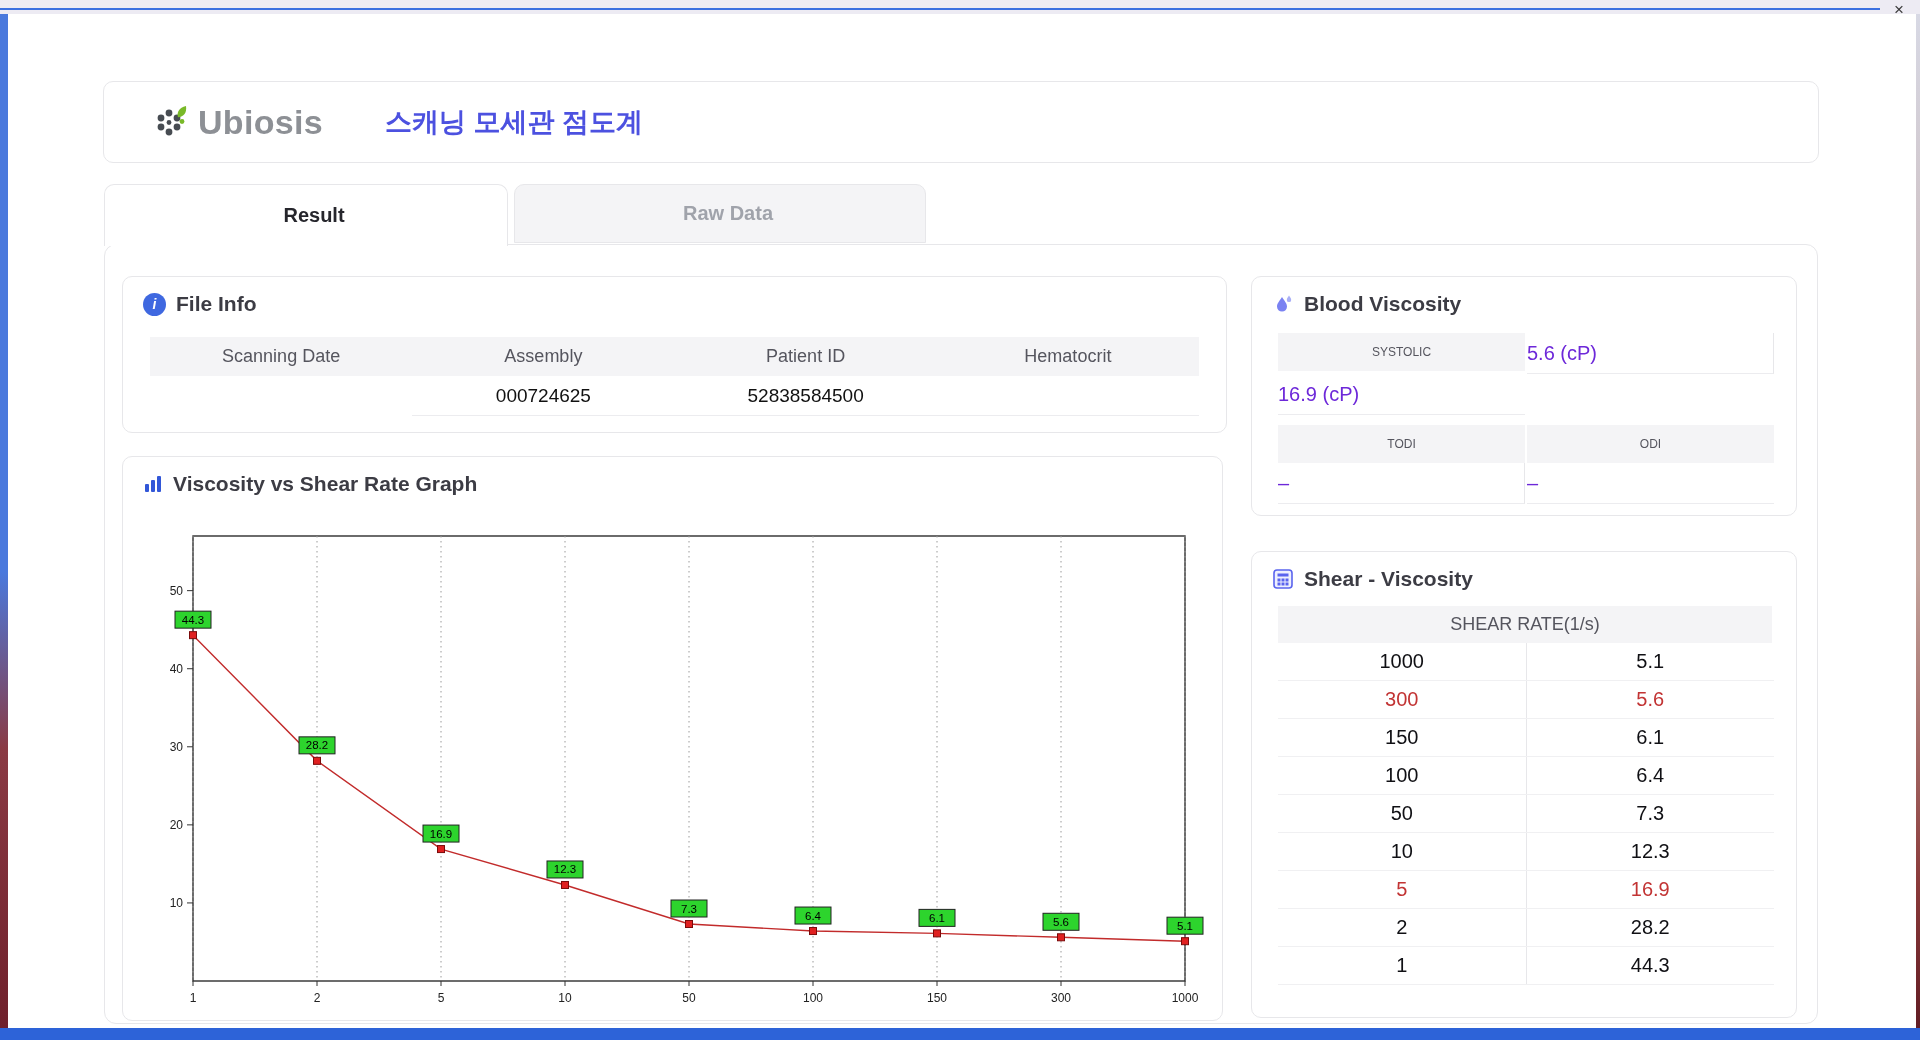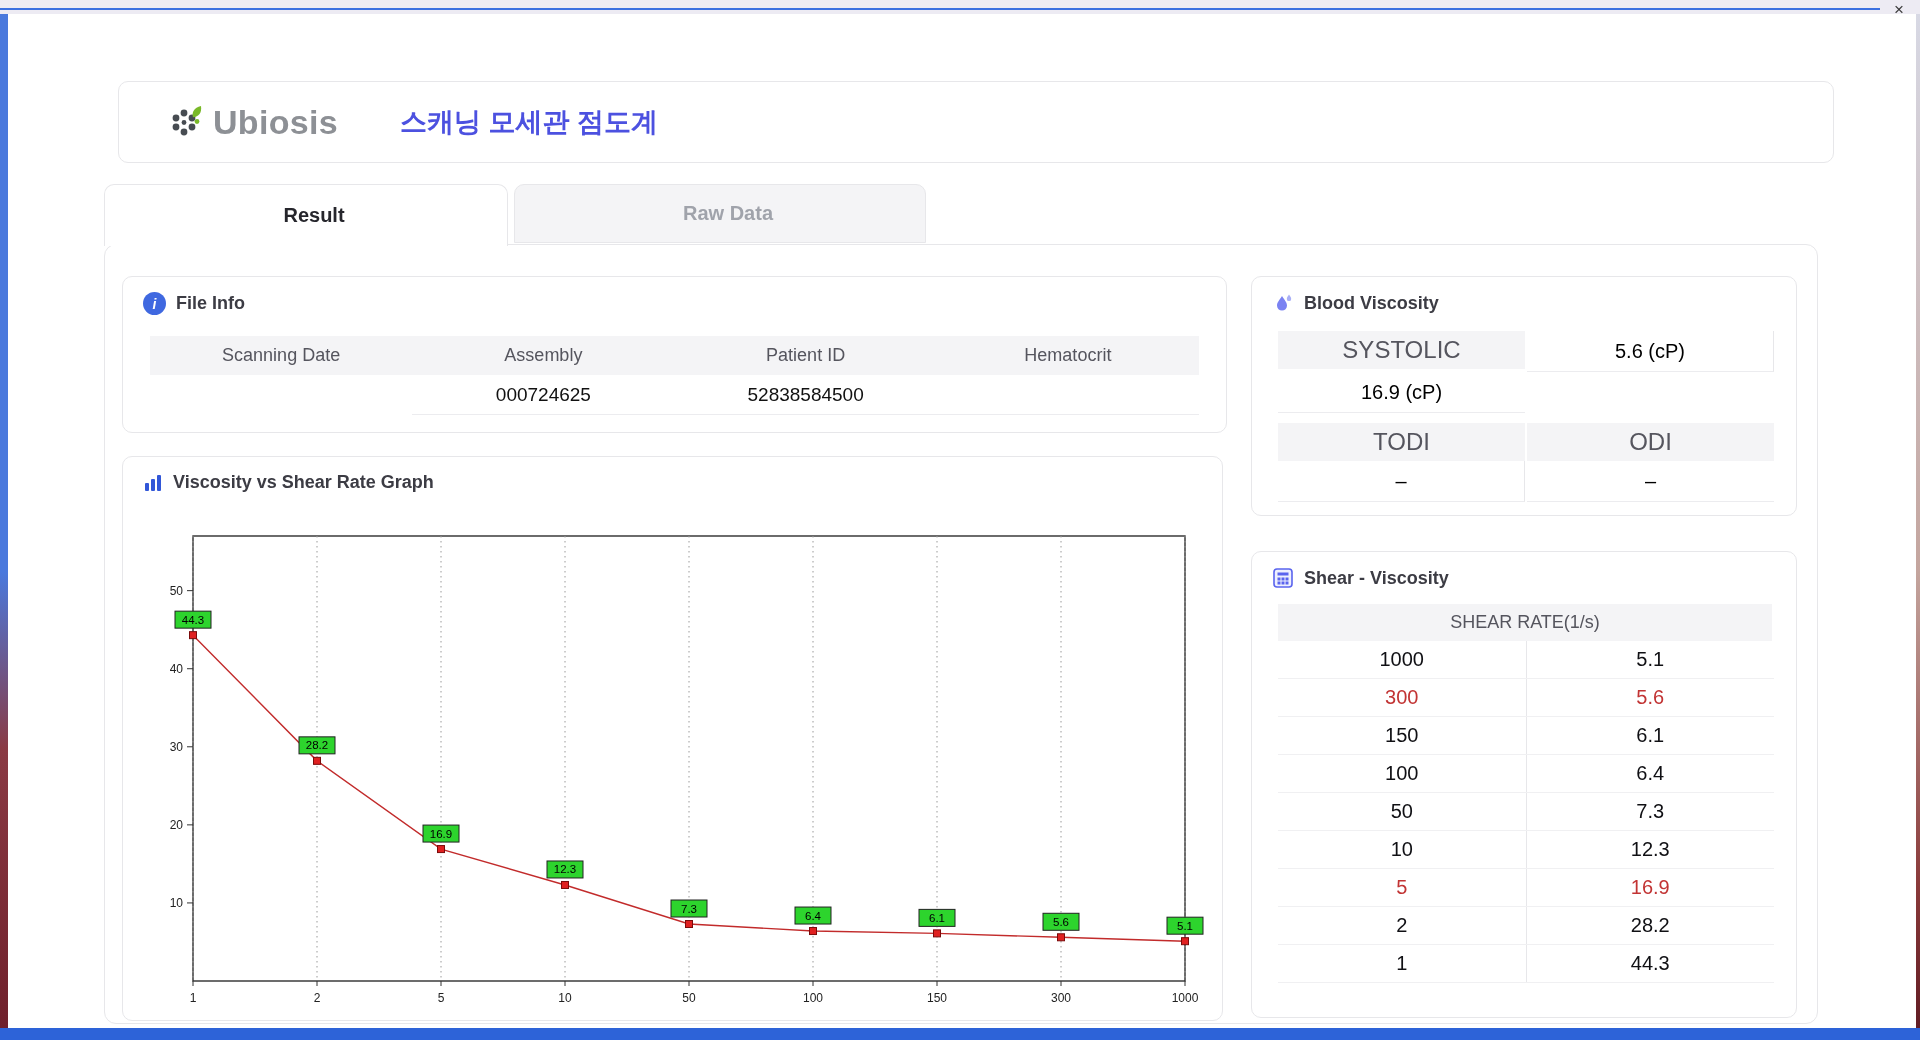--- a/index.html
+++ b/index.html
@@ -15,40 +15,40 @@
   .edge-right{position:absolute;right:0;top:0;width:4px;height:100%;
     background:linear-gradient(#d8dae6 0%,#c4a59e 55%,#8a3a3a 85%,#5e1a22 100%);}
   .bottom-strip{position:absolute;left:0;bottom:0;width:100%;height:12px;background:#2d63d8;}
   .titlebar{position:absolute;top:0;left:0;right:0;height:14px;background:#edebf3;}
   .titlebar-line{position:absolute;top:8px;left:0;right:40px;height:2px;background:#3a6fe0;}
   .close-btn{position:absolute;top:1px;right:12px;z-index:50;font-size:17px;line-height:18px;
     color:#3a3a3a;background:none;border:none;padding:0 4px;cursor:pointer;font-family:inherit;}
   .app-window{position:absolute;left:8px;top:14px;right:4px;bottom:12px;background:#fff;}
 
   
-  .header-card{position:absolute;left:110px;top:67px;width:1714px;height:80px;
+  .header-card{position:absolute;left:95px;top:67px;width:1714px;height:80px;
     border:1px solid #e7e7ea;border-radius:10px;background:#fff;display:flex;align-items:center;}
   .logo{display:flex;align-items:center;gap:6px;margin-left:48px;}
   .logo-text{font-size:34px;color:#8d9095;font-weight:600;letter-spacing:.3px;}
   .app-title{margin-left:62px;font-size:27px;font-weight:700;color:#4c51e0;}
 
   
   .tab{position:absolute;top:170px;text-align:center;font-size:20px;font-weight:700;
     border-radius:10px 10px 0 0;box-sizing:border-box;cursor:pointer;padding-left:16px;}
   .tab.result{left:96px;width:404px;height:62px;line-height:60px;background:#fff;
     border:1px solid #e7e7ea;border-bottom:none;z-index:3;color:#26262c;}
   .tab.rawdata{left:506px;width:412px;height:59px;line-height:57px;background:#f4f4f6;
     border:1px solid #e7e7ea;color:#a0a3ab;z-index:1;}
 
   .content-card{position:absolute;left:96px;top:230px;width:1712px;height:778px;
     border:1px solid #e7e7ea;border-radius:12px;background:#fff;z-index:2;}
 
   .panel{position:absolute;background:#fff;border:1px solid #e7e7ea;border-radius:10px;z-index:4;}
   .panel-title-row{display:flex;align-items:center;gap:10px;margin:15px 0 0 20px;}
-  .panel-title{font-size:18px;font-weight:700;color:#3c3c44;}
+  .panel-title{font-size:21px;font-weight:700;color:#3c3c44;}
 
   
   .file-info{left:114px;top:262px;width:1103px;height:155px;}
   .info-icon{width:23px;height:23px;border-radius:50%;background:#3f68e0;color:#fff;
     display:flex;align-items:center;justify-content:center;font-size:14px;font-weight:700;font-style:italic;}
   .info-icon::after{content:"i";}
   .fi-grid{display:flex;margin:21px 27px 0;justify-content:space-between;}
   .fi-col{flex:1;}
   .fi-label{background:#f4f4f6;height:39px;line-height:39px;text-align:center;font-size:18px;color:#55555e;}
   .fi-value{height:39px;line-height:39px;text-align:center;font-size:19px;color:#111;border-bottom:1px solid #ececef;}
@@ -56,22 +56,22 @@
   
   .graph-panel{left:114px;top:442px;width:1099px;height:563px;}
   .chart{position:absolute;left:8px;top:69px;overflow:visible;}
   .chart text{font-family:"Liberation Sans",sans-serif;}
   .chart .tick{font-size:12px;fill:#222;}
   .chart .pt-label{font-size:11.5px;fill:#000;}
 
   
   .blood-panel{left:1243px;top:262px;width:544px;height:238px;}
   .bv-table{display:grid;grid-template-columns:1fr 1fr;column-gap:2px;margin:17px 22px 0 26px;}
-  .bv-label{background:#f4f4f6;height:38px;line-height:38px;text-align:center;font-size:24px;color:#55555e;}
-  .bv-value{height:40px;line-height:40px;text-align:center;font-size:20px;color:#000000;border-bottom:1px solid #ececef;}
+  .bv-label{background:#f4f4f6;height:38px;line-height:38px;text-align:center;font-size:12px;color:#55555e;}
+  .bv-value{height:40px;line-height:40px;font-size:20px;color:#6d28d9;border-bottom:1px solid #ececef;}
   .bv-value.left{border-right:1px solid #e7e7ea;}
   .bv-gap{grid-column:1/3;height:10px;}
 
   
   .shear-panel{left:1243px;top:537px;width:544px;height:465px;}
   .sv-table{margin:15px 22px 0 26px;}
   .sv-header{display:flex;}
   .sv-hcell{flex:1;background:#f4f4f6;height:37px;line-height:37px;text-align:center;font-size:18px;color:#55555e;}
   .sv-hcell.left{margin-right:2px;}
   .sv-row{display:flex;border-bottom:1px solid #f0f0f2;}

